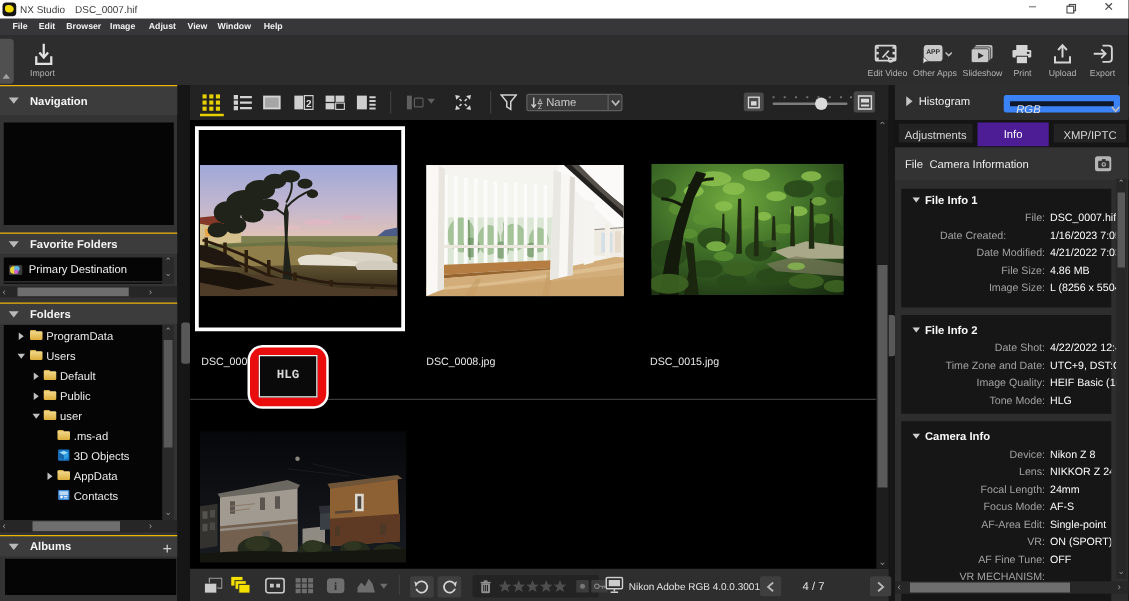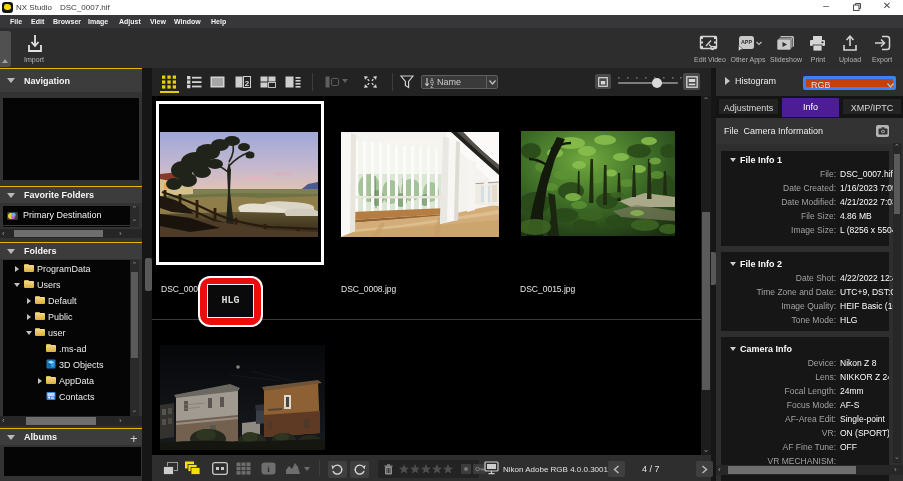--- a/index.html
+++ b/index.html
@@ -41,21 +41,21 @@
 #thumbs{left:152px;top:96px;width:549px;height:359px;background:#000;overflow:hidden;}
 #selbox{left:4px;top:5px;width:168px;height:164px;border:3px solid #fff;background:#000;}
 .fname{font-size:8.5px;color:#e8e8e8;}
 #rowsep{left:0px;top:223px;width:549px;height:1px;background:#3a3a3a;}
 
 #bottombar{left:152px;top:455px;width:559px;height:26px;background:#2e2e2e;}
 .bbtn{background:#3f3f3f;border-radius:2px;}
 
 #rightpanel{left:716px;top:68px;width:187px;height:413px;background:#2e2e2e;}
 #histrow{left:0;top:0;width:187px;height:27px;background:#2e2e2e;}
-#rgbdd{left:87px;top:8px;width:93px;height:14px;background:#c2410c;border:3px solid #3b82f6;border-radius:2px;color:#e0e0e0;font-size:9px;}
+#rgbdd{left:87px;top:8px;width:93px;height:14px;background:#0f172a;border:5px solid #3b82f6;border-radius:2px;color:#e0e0e0;font-size:9px;font-style:italic;}
 #tabs{left:0;top:28px;width:187px;height:22px;background:#141414;}
 .tab{top:3px;height:19px;font-size:9px;text-align:center;}
 #fcibar{left:0;top:50px;width:187px;height:26px;background:#333;}
 .infobox{left:5px;width:168px;background:#161616;}
 .ihead{position:absolute;left:12px;font-size:9px;font-weight:700;color:#fafafa;}
 .ihtri{position:absolute;left:0px;width:0;height:0;border-left:3.5px solid transparent;border-right:3.5px solid transparent;border-top:4.5px solid #cfcfcf;}
 .ilab{position:absolute;width:115px;text-align:right;font-size:8.5px;color:#a2a2a2;white-space:nowrap;}
 .ival{position:absolute;left:119px;width:53px;overflow:hidden;font-size:8.5px;color:#fdfdfd;white-space:nowrap;}
 
 .hthumb{background:#6e6e6e;}
@@ -793,21 +793,21 @@
             <circle cx="5" cy="4.5" r="0.9" fill="#333"></circle>
           </svg>
       </div>
     </div>
 
     <div class="abs infobox" style="top:83px;height:95px;">
       <div class="ihtri" style="left:9px;top:7px;"></div>
         <div class="ihead" style="left:19px;top:4px;">File Info 1</div>
       <div class="ilab" style="top:18px;">File:</div>
         <div class="ival" style="top:18px;">DSC_0007.hif</div>
-      <div class="ilab" style="top:32px;">Date Created:</div>
+      <div class="ilab" style="top:32px;text-align:center;">Date Created:</div>
         <div class="ival" style="top:32px;">1/16/2023 7:05:22</div>
       <div class="ilab" style="top:46px;">Date Modified:</div>
         <div class="ival" style="top:46px;">4/21/2022 7:03:18</div>
       <div class="ilab" style="top:60px;">File Size:</div>
         <div class="ival" style="top:60px;">4.86 MB</div>
       <div class="ilab" style="top:74px;">Image Size:</div>
         <div class="ival" style="top:74px;">L (8256 x 5504)</div>
     </div>
 
     <div class="abs infobox" style="top:184px;height:79px;">

